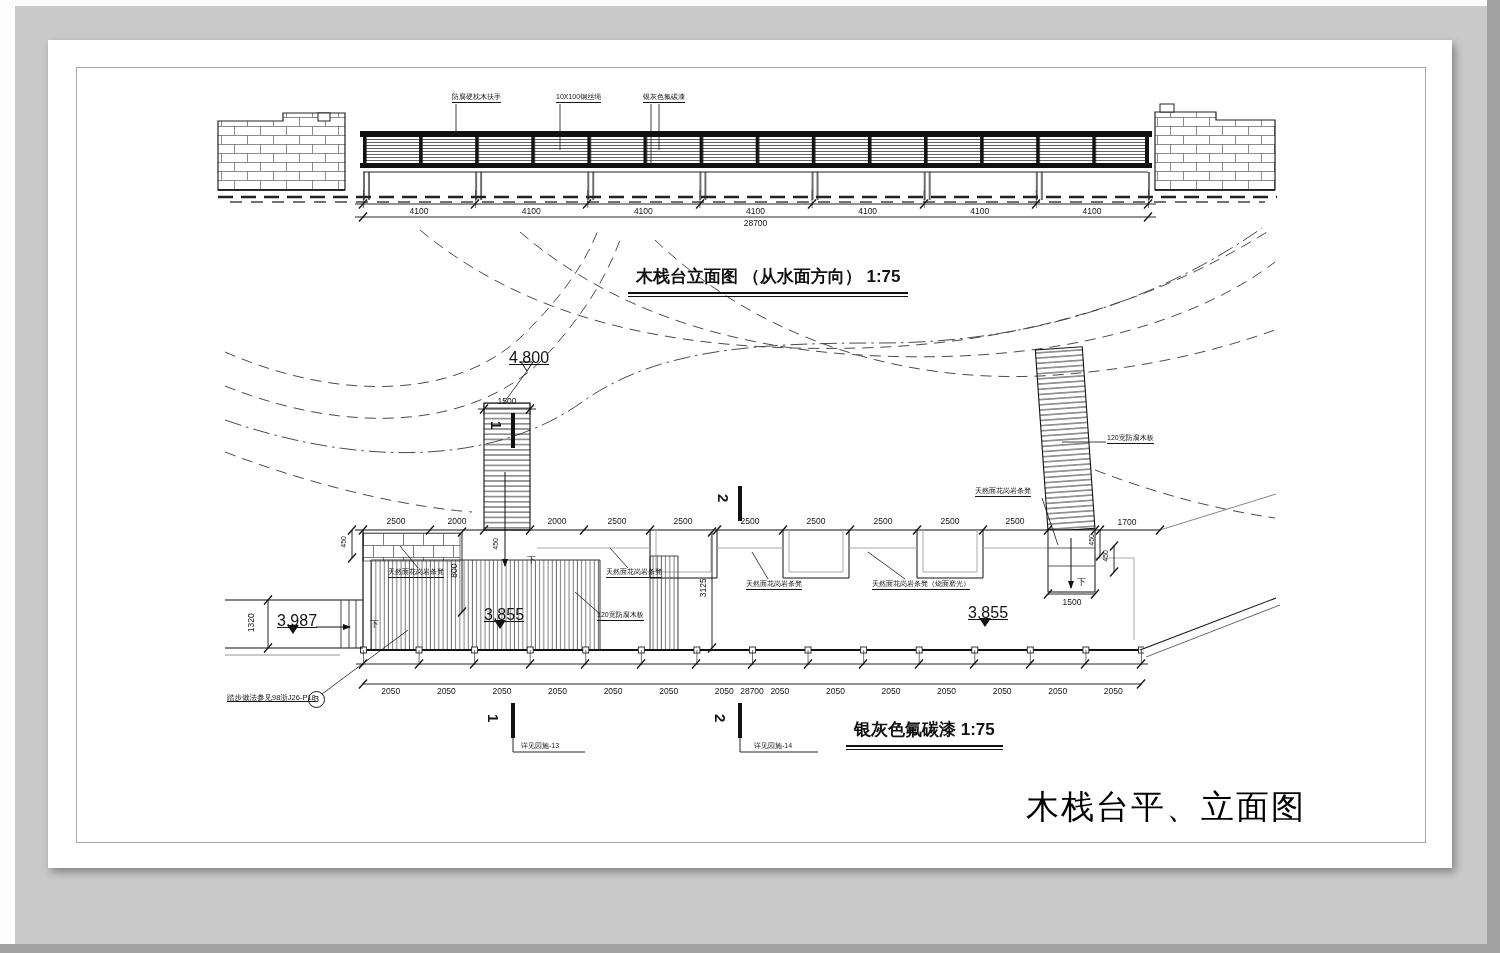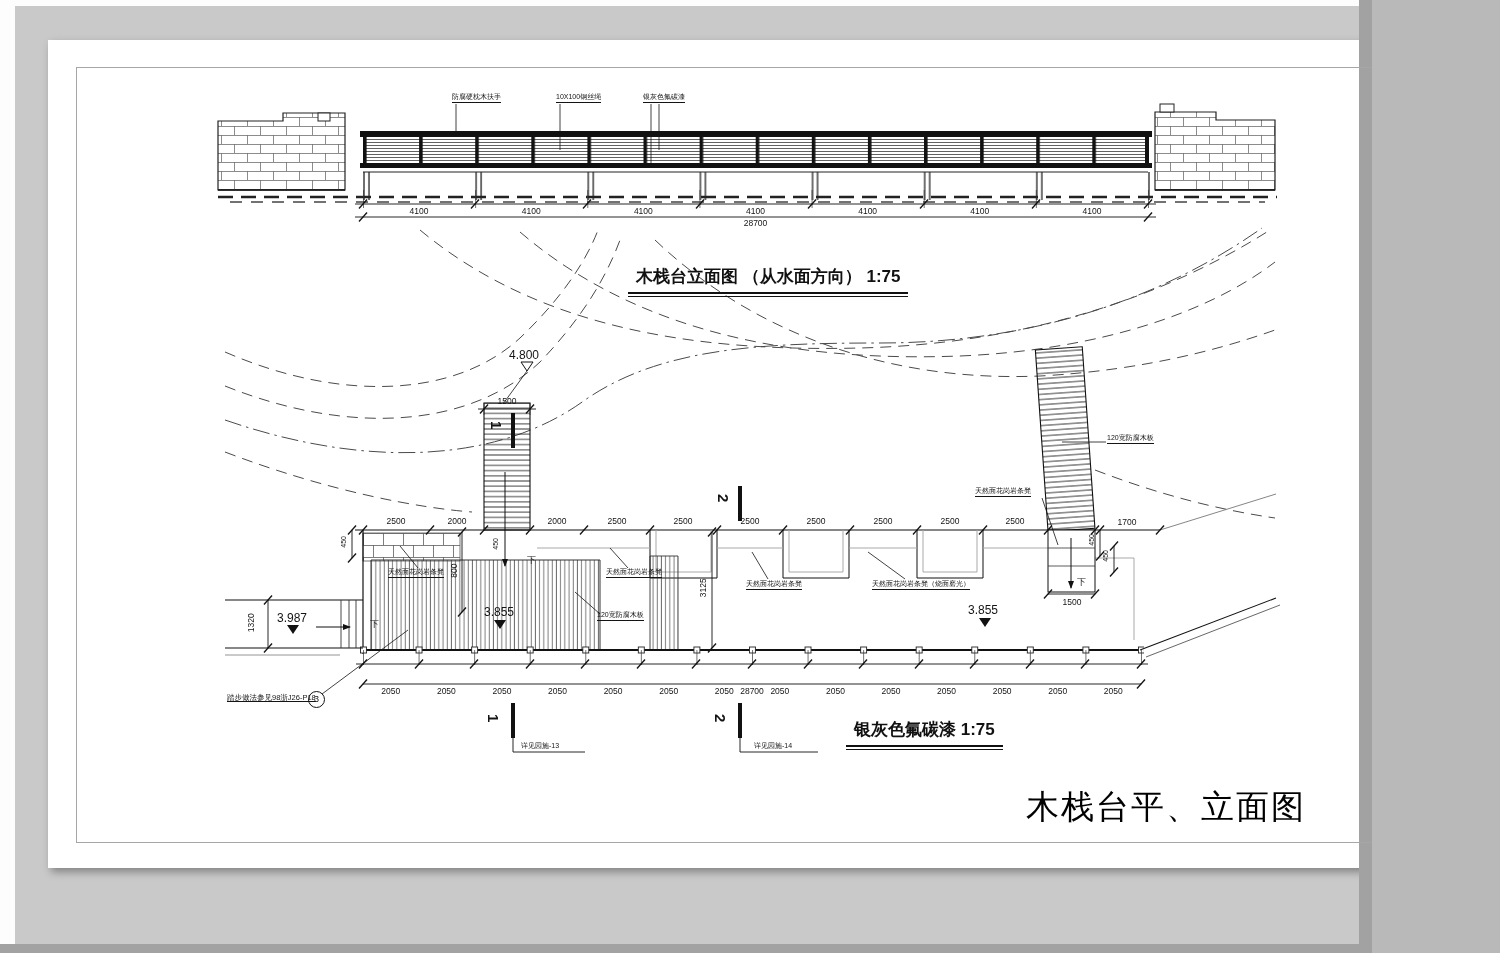--- a/index.html
+++ b/index.html
@@ -1,27 +1,27 @@
 <!DOCTYPE html>
 <html><head>
 <meta charset="utf-8">
 <style>
   html,body{margin:0;padding:0;background:#b9b9b9;}
-  .canvas{position:relative;width:1372px;height:953px;background:#c9c9c9;overflow:hidden;
+  .canvas{position:relative;width:1500px;height:953px;background:#c9c9c9;overflow:hidden;
           font-family:"Liberation Sans",sans-serif;}
   .edge-top{position:absolute;left:0;top:0;width:100%;height:6px;background:#fdfdfd;}
   .edge-left{position:absolute;left:0;top:0;width:15px;height:100%;background:#fdfdfd;}
   .edge-right{position:absolute;right:0;top:0;width:13px;height:100%;background:#a2a2a2;}
   .edge-bottom{position:absolute;left:0;bottom:0;width:100%;height:9px;background:#a2a2a2;}
   .sheet{position:absolute;left:48px;top:40px;width:1404px;height:828px;background:#ffffff;
          box-shadow:3px 4px 8px rgba(0,0,0,.35);}
   .frame{position:absolute;left:76px;top:67px;width:1348px;height:774px;border:1px solid #a6a6a6;}
   svg.draw{position:absolute;left:0;top:0;}
   .t{position:absolute;color:#141414;white-space:nowrap;line-height:1.1;}
-  .f7{font-size:7px;} .f75{font-size:7.5px;} .f85{font-size:8.5px;} .f9{font-size:9px;} .f10{font-size:12px;}
+  .f7{font-size:7px;} .f75{font-size:7.5px;} .f85{font-size:8.5px;} .f9{font-size:9px;} .f10{font-size:16px;text-decoration:underline;}
   .callout{border-bottom:1px solid #141414;padding-bottom:1px;}
   .rot{transform:rotate(-90deg);transform-origin:center center;}
   .secnum{font-size:15px;font-weight:bold;transform:rotate(90deg);transform-origin:center center;}
   .dimt{position:absolute;width:44px;text-align:center;font-size:8.5px;color:#141414;}
   .flexrow{position:absolute;display:flex;}
   .flexrow span{flex:1;text-align:center;font-size:8.5px;color:#141414;}
   .center{text-align:center;}
   .dtitle{position:absolute;font-weight:bold;font-size:17px;color:#111;
           border-bottom:2.5px solid #111;padding:0 8px 4px 8px;}
   .dtitle::after{content:"";position:absolute;left:0;right:0;bottom:-5px;height:1.5px;background:#111;}

